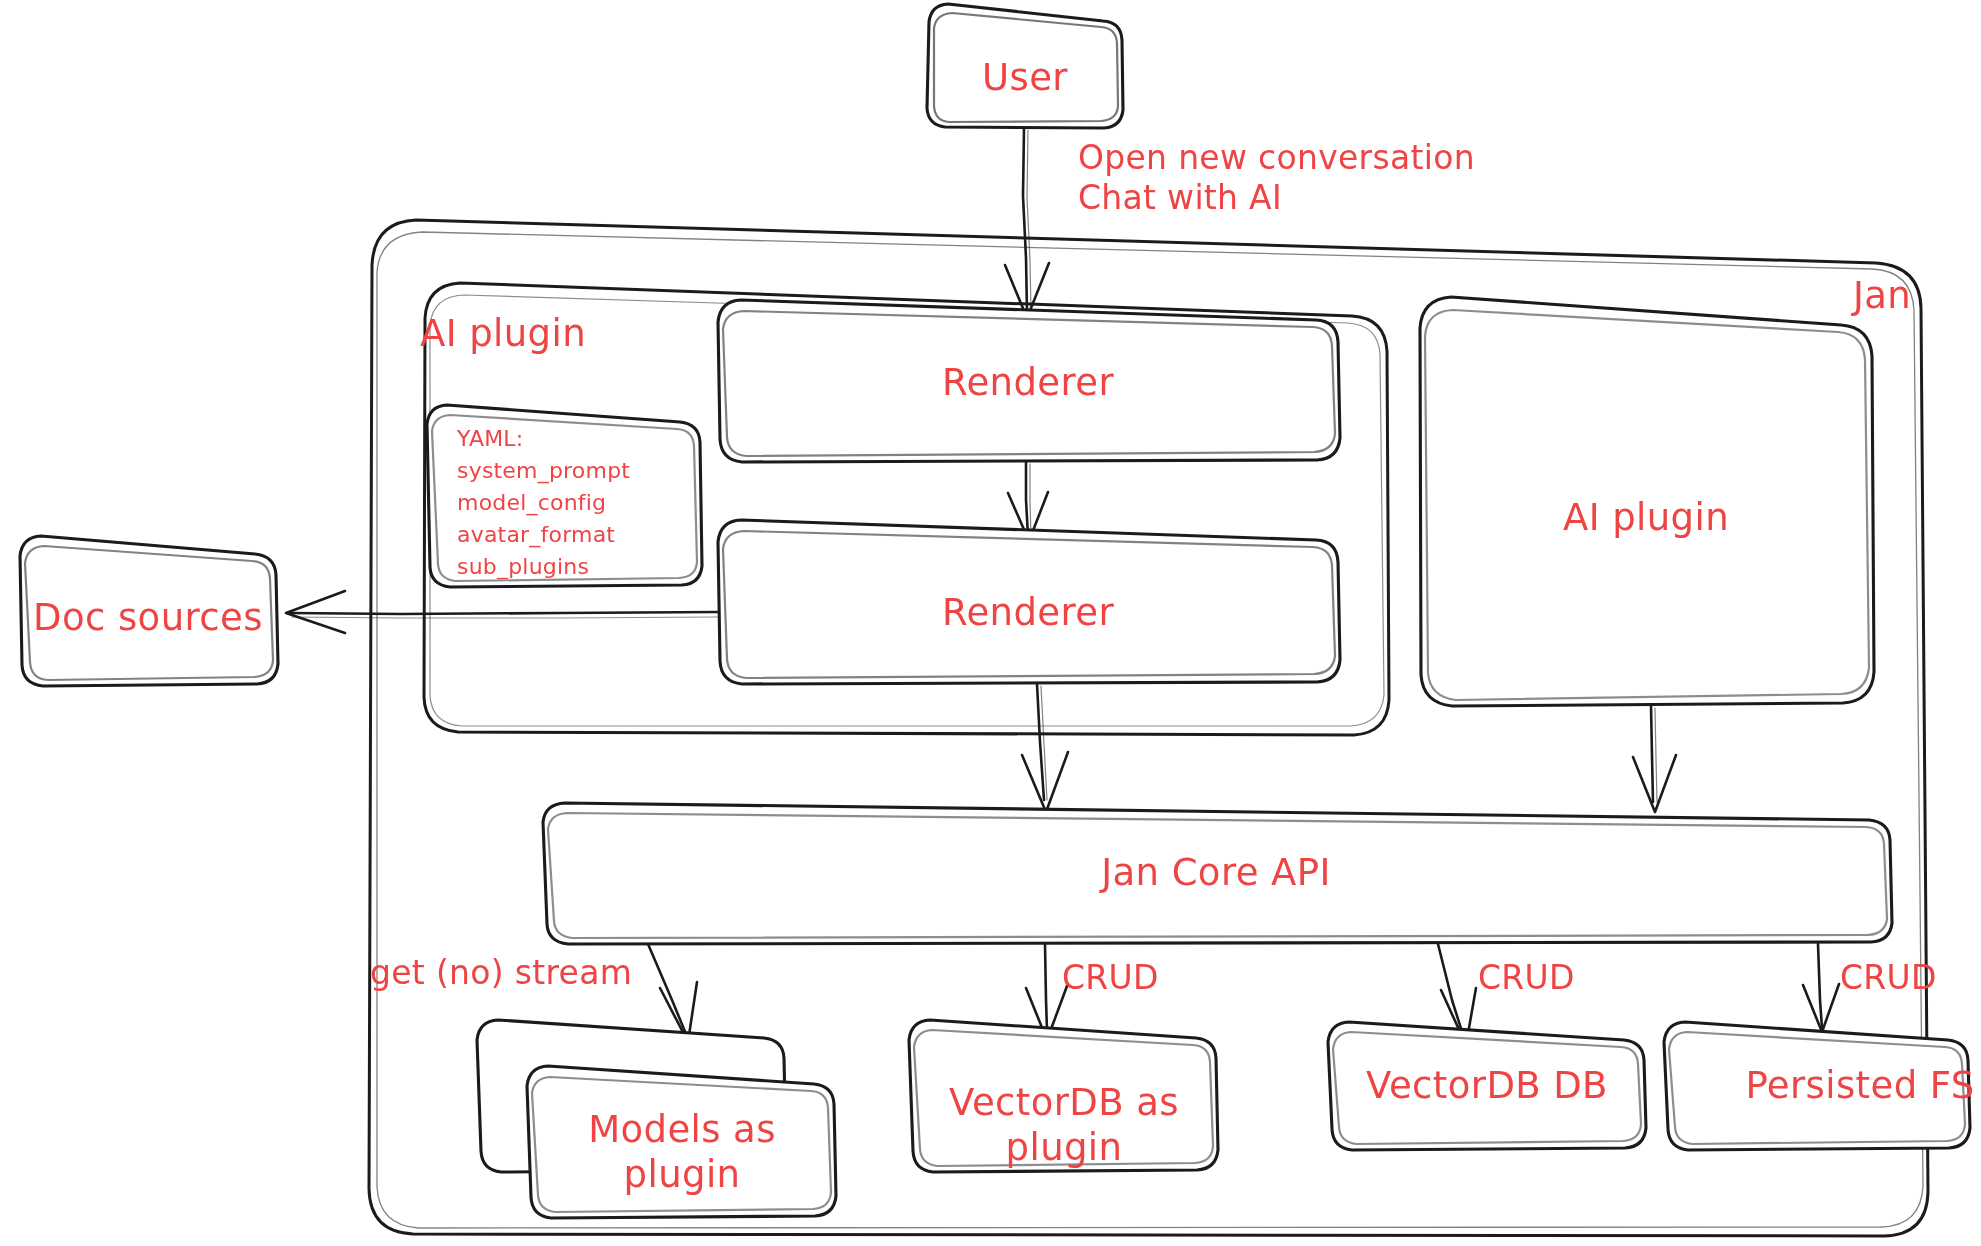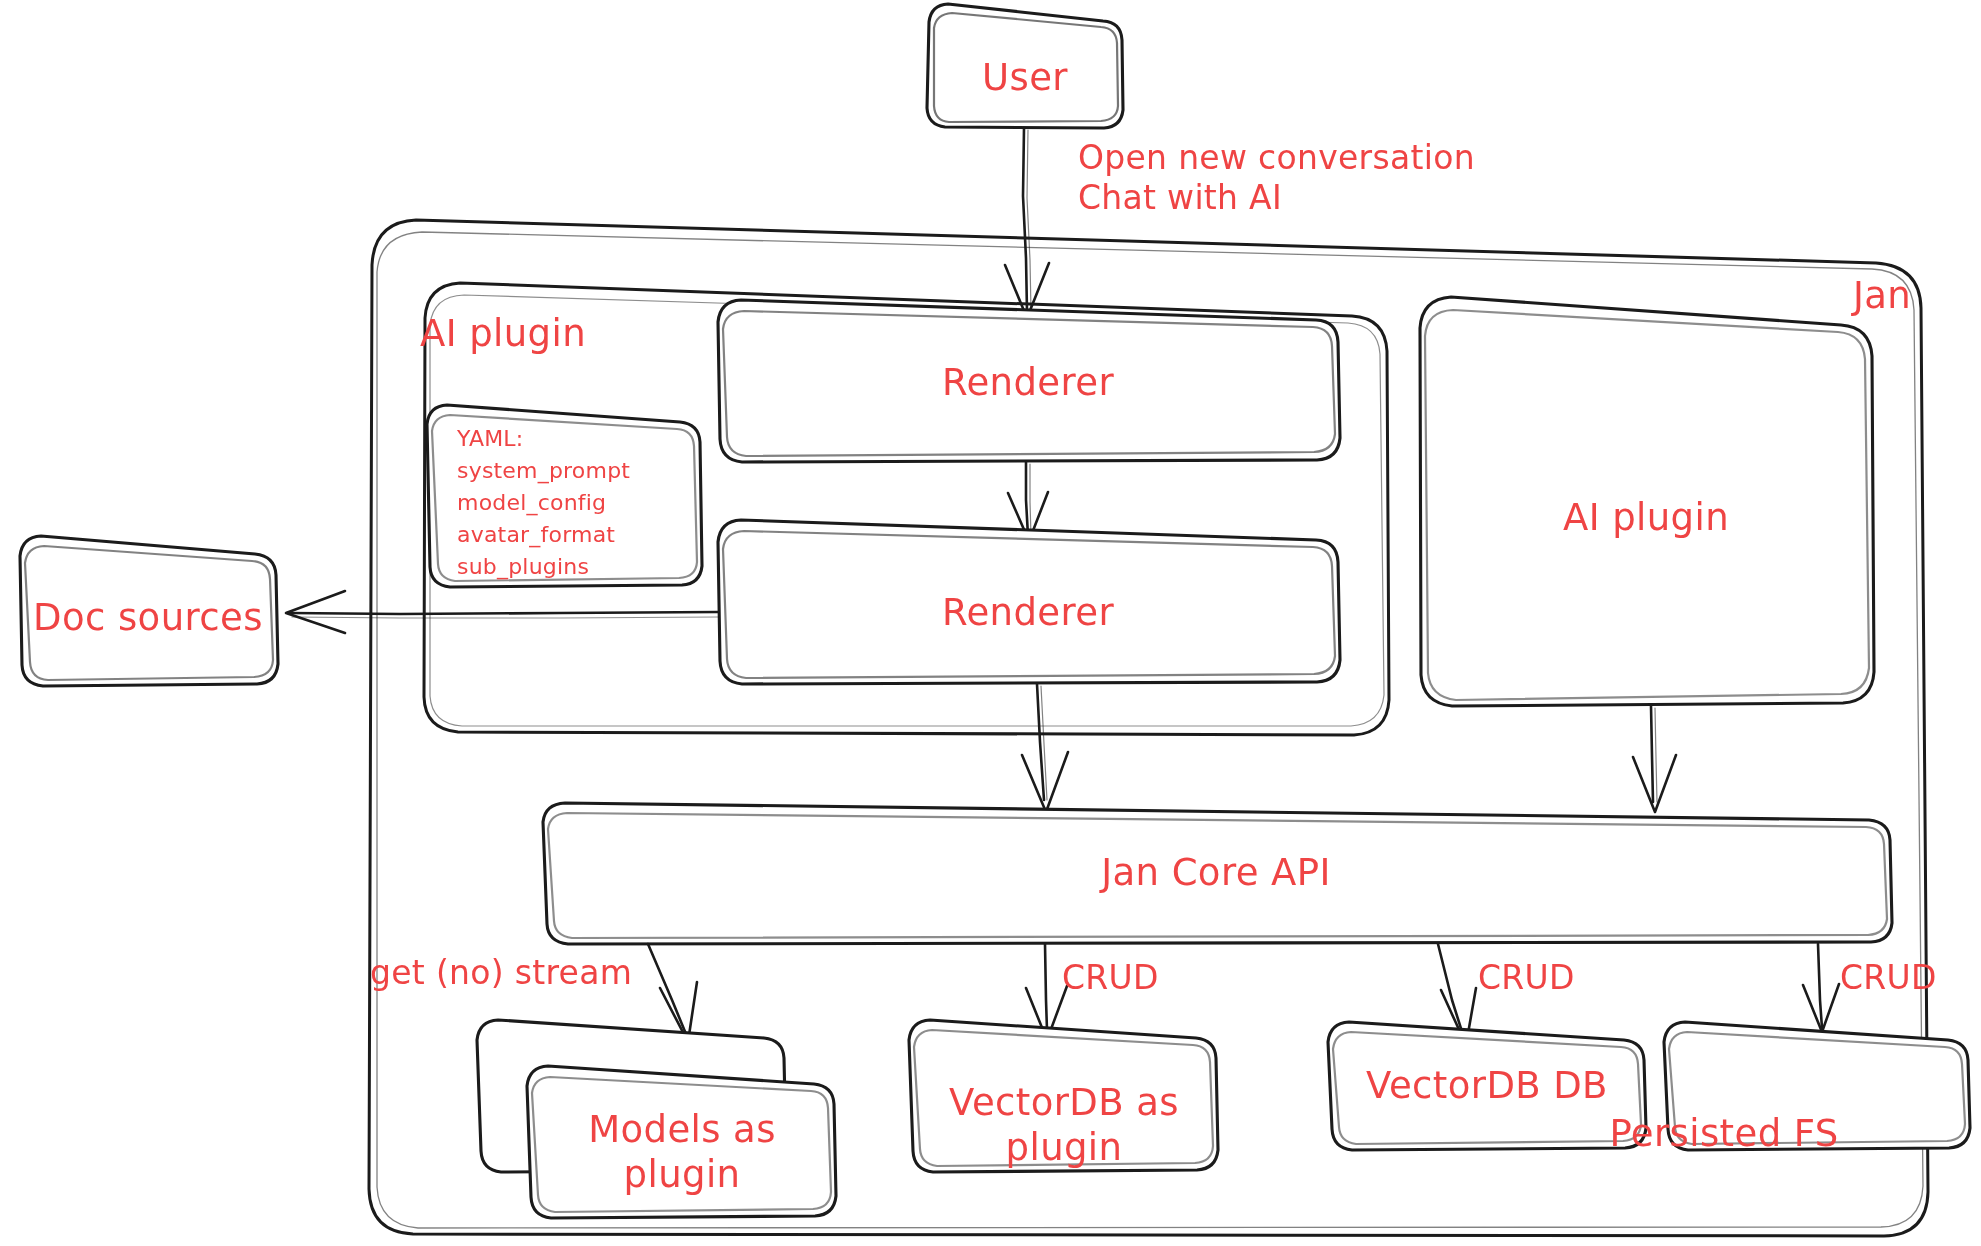--- a/index.html
+++ b/index.html
@@ -219,13 +219,13 @@
 <div class="lbl lbl-l edge-label" style="left:1840px; top:978px;">CRUD</div>
 
 <div class="lbl lbl-c node-label" style="left:682px; top:1152px;">Models as
 plugin</div>
 
 <div class="lbl lbl-c node-label" style="left:1064px; top:1105px;margin-top:20px;">VectorDB as
 plugin</div>
 
 <div class="lbl lbl-c node-label" style="left:1487px; top:1086px;">VectorDB DB</div>
 
-<div class="lbl lbl-c node-label" style="left:1724px; top:1086px;margin-top:48px;">Persisted FS</div>
+<div class="lbl lbl-c node-label" style="left:1860px; top:1086px;">Persisted FS</div>
 
 </body></html>

